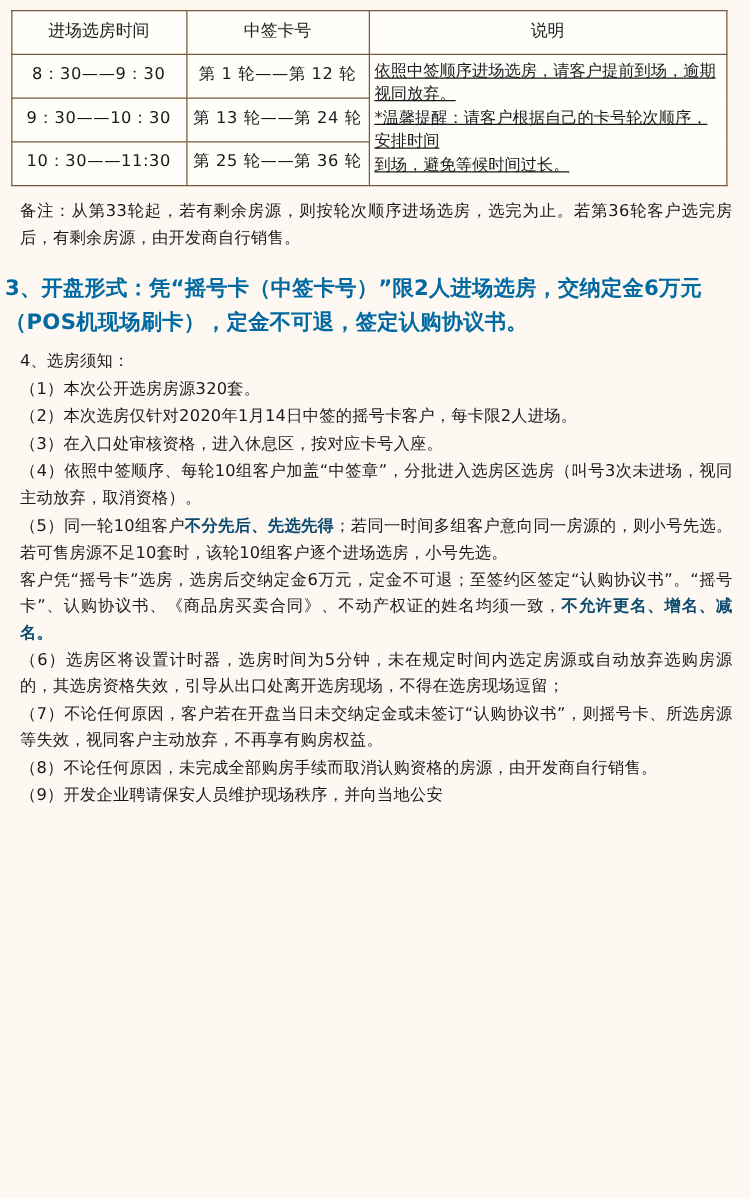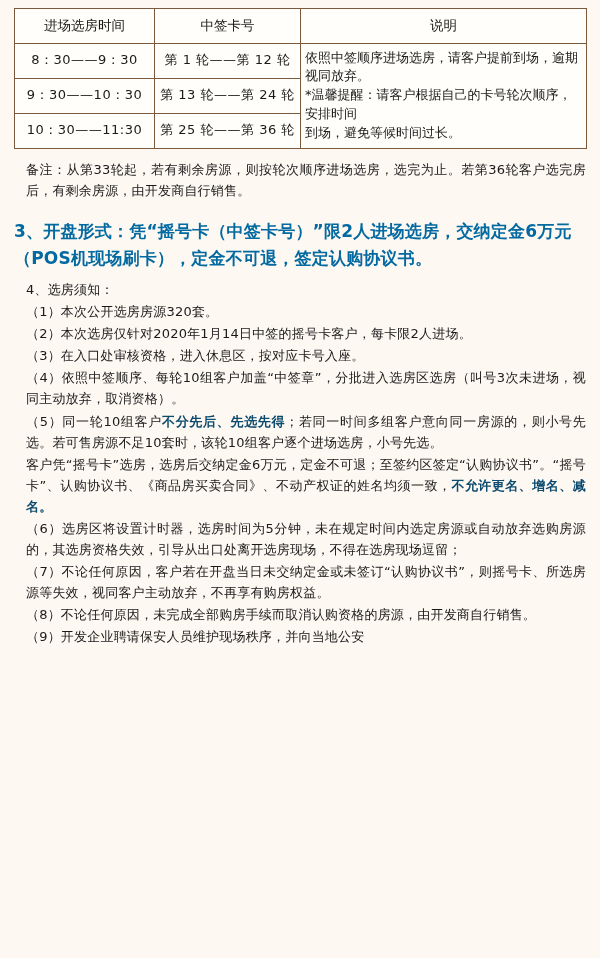--- a/index.html
+++ b/index.html
@@ -9,21 +9,21 @@
   body {
     width: 600px;
     background: #fdf8f2;
     font-family: "DejaVu Sans", "Liberation Sans", sans-serif;
     color: #1a1a1a;
   }
   .page {
     width: 600px;
     min-height: 958px;
     box-sizing: border-box;
-    padding: 8px 14px 0 14px;
+    padding: 8px 14px 0 4px;
     background: #fdf8f2;
     position: relative;
   }
   
   table.schedule {
     border-collapse: collapse;
     width: 572px;
     margin: 0 auto 10px auto;
     table-layout: fixed;
     background: #fffefb;
@@ -49,21 +49,21 @@
     text-align: center;
     letter-spacing: 0.5px;
   }
   td.note {
     text-align: left;
     font-size: 12.5px;
     line-height: 1.6;
     padding-left: 6px;
     padding-right: 6px;
   }
-  td.note .ln { display: block; }
+  td.note .ln { display: block; text-decoration: underline; }
   .rowspan-note {
     vertical-align: top;
     padding-top: 6px;
   }
   
   .para {
     font-size: 13px;
     line-height: 1.62;
     margin: 0 0 1px 12px;
     text-align: justify;

